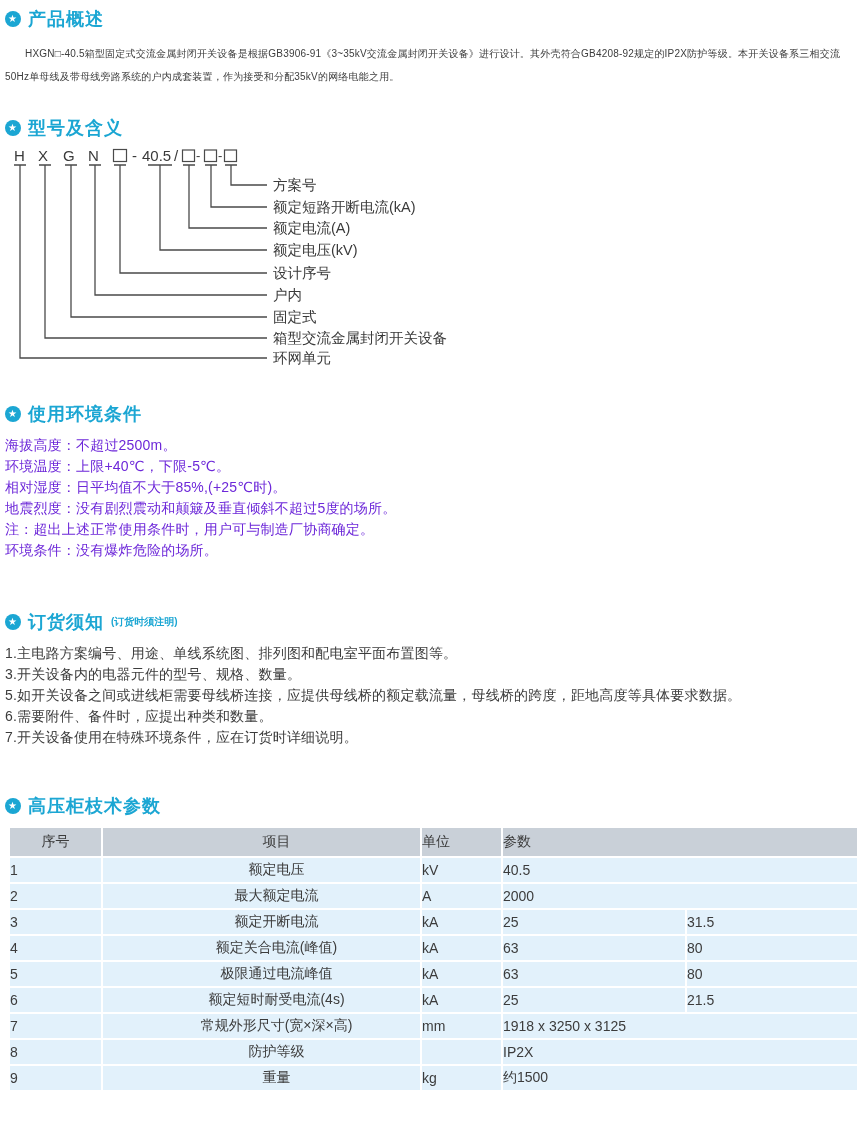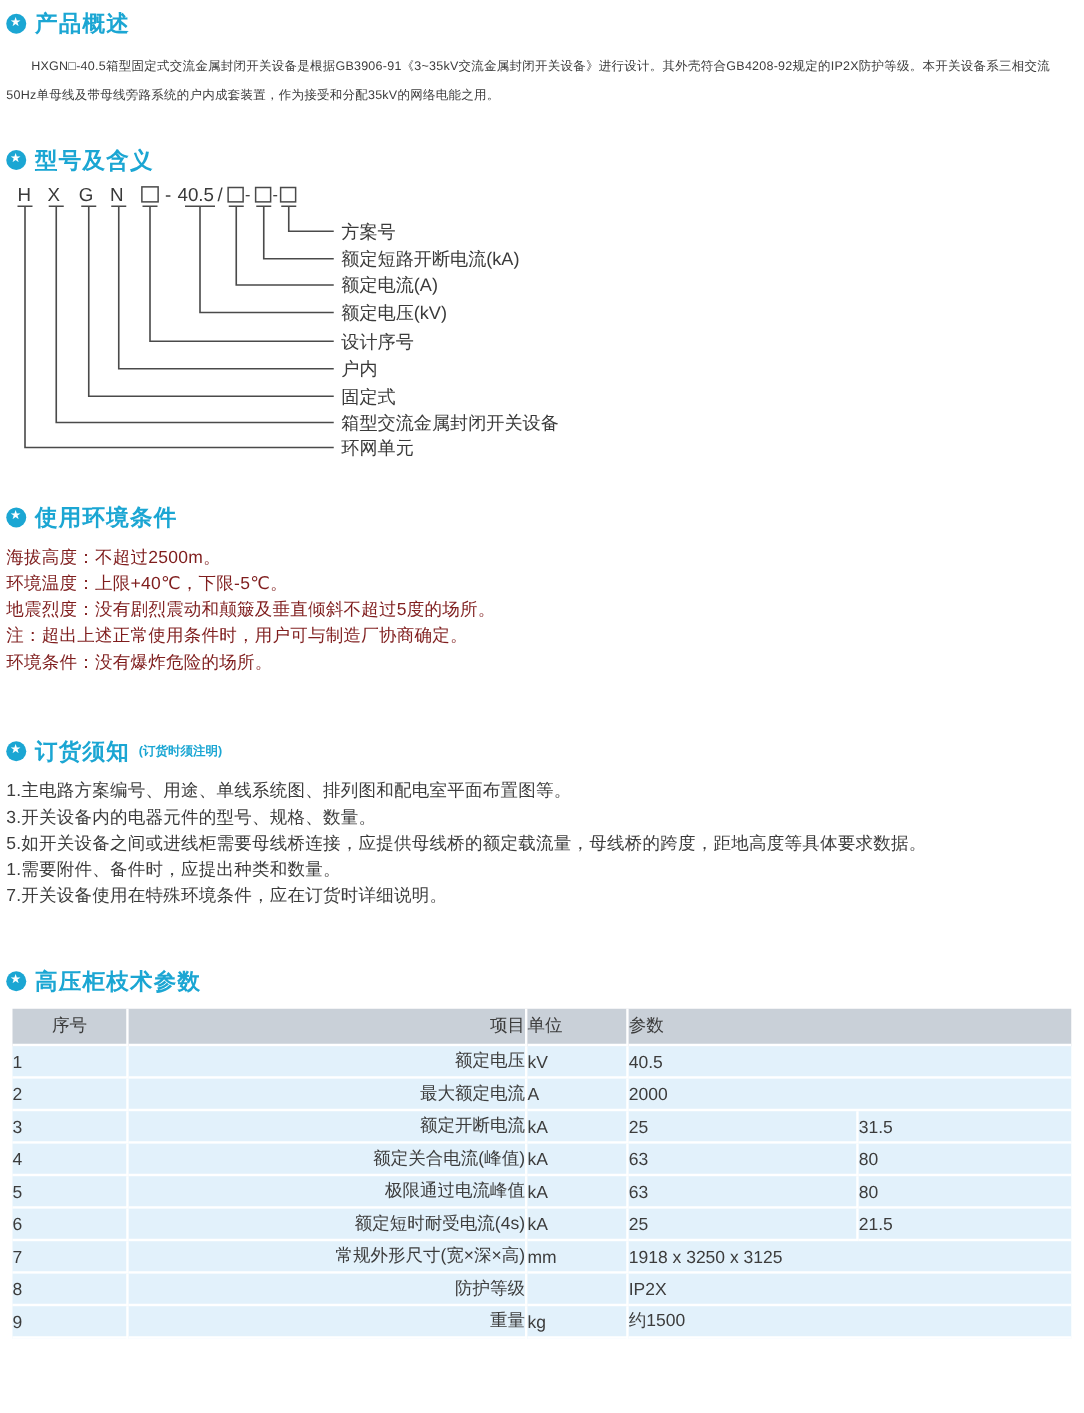--- a/index.html
+++ b/index.html
@@ -28,34 +28,34 @@
   
   .diagram{position:relative;margin-top:7px;width:860px;height:228px;}
   .diagram svg{position:absolute;left:0;top:0;}
   .diagram text{fill:#3a3a3a;}
   .code-char{font-size:15px;}
   .code-small{font-size:13px;}
   .dg-label{font-size:14.5px;}
 
   
   .plain-list{margin-top:11px;}
-  .plain-list div{font-size:14px;line-height:21px;color:#7f1d1d;letter-spacing:0.2px;}
+  .plain-list div{font-size:14px;line-height:21px;color:#6d28d9;letter-spacing:0.2px;}
   .order-list{margin-top:11px;}
   .order-list div{font-size:14px;line-height:21px;color:#3c3c3c;letter-spacing:0.2px;}
 
   
   .params-table{margin:12px 0 0 5px;border-collapse:separate;border-spacing:0;
                 table-layout:fixed;width:847px;font-size:14px;}
   .params-table th,.params-table td{border-right:2px solid #fff;border-bottom:2px solid #fff;
                 font-weight:normal;padding:0;box-sizing:border-box;}
   .params-table th:last-child,.params-table td:last-child{border-right:none;}
   .params-table thead th{background:#c9d0d8;height:30px;color:#3b3b3b;}
   .params-table tbody td{background:#e2f1fb;height:26px;color:#3c3c3c;}
   .c-no,.c-unit,.c-val,.th-val{text-align:left;}
-  .c-item,.th-item{text-align:right;padding-left:30px !important;}
+  .c-item,.th-item{text-align:center;padding-left:30px !important;}
   .th-no{text-align:center;}
 </style>
 </head>
 <body>
 
 <div class="page">
 
   <div class="sec-head">
     <span class="sec-icon">
         <span class="star">★</span>
@@ -114,37 +114,38 @@
 
   <div class="sec-head h-env">
     <span class="sec-icon">
         <span class="star">★</span>
       </span>
     <span>使用环境条件</span>
   </div>
   <div class="plain-list">
     <div>海拔高度：不超过2500m。</div>
     <div>环境温度：上限+40℃，下限-5℃。</div>
+    <div>相对湿度：日平均值不大于85%,(+25℃时)。</div>
     <div>地震烈度：没有剧烈震动和颠簸及垂直倾斜不超过5度的场所。</div>
     <div>注：超出上述正常使用条件时，用户可与制造厂协商确定。</div>
     <div>环境条件：没有爆炸危险的场所。</div>
   </div>
 
   <div class="sec-head h-order">
     <span class="sec-icon">
         <span class="star">★</span>
       </span>
     <span>订货须知</span>
     <span class="sec-sub">(订货时须注明)</span>
   </div>
   <div class="order-list">
     <div>1.主电路方案编号、用途、单线系统图、排列图和配电室平面布置图等。</div>
     <div>3.开关设备内的电器元件的型号、规格、数量。</div>
     <div>5.如开关设备之间或进线柜需要母线桥连接，应提供母线桥的额定载流量，母线桥的跨度，距地高度等具体要求数据。</div>
-    <div>1.需要附件、备件时，应提出种类和数量。</div>
+    <div>6.需要附件、备件时，应提出种类和数量。</div>
     <div>7.开关设备使用在特殊环境条件，应在订货时详细说明。</div>
   </div>
 
   <div class="sec-head h-params">
     <span class="sec-icon">
         <span class="star">★</span>
       </span>
     <span>高压柜枝术参数</span>
   </div>
 

